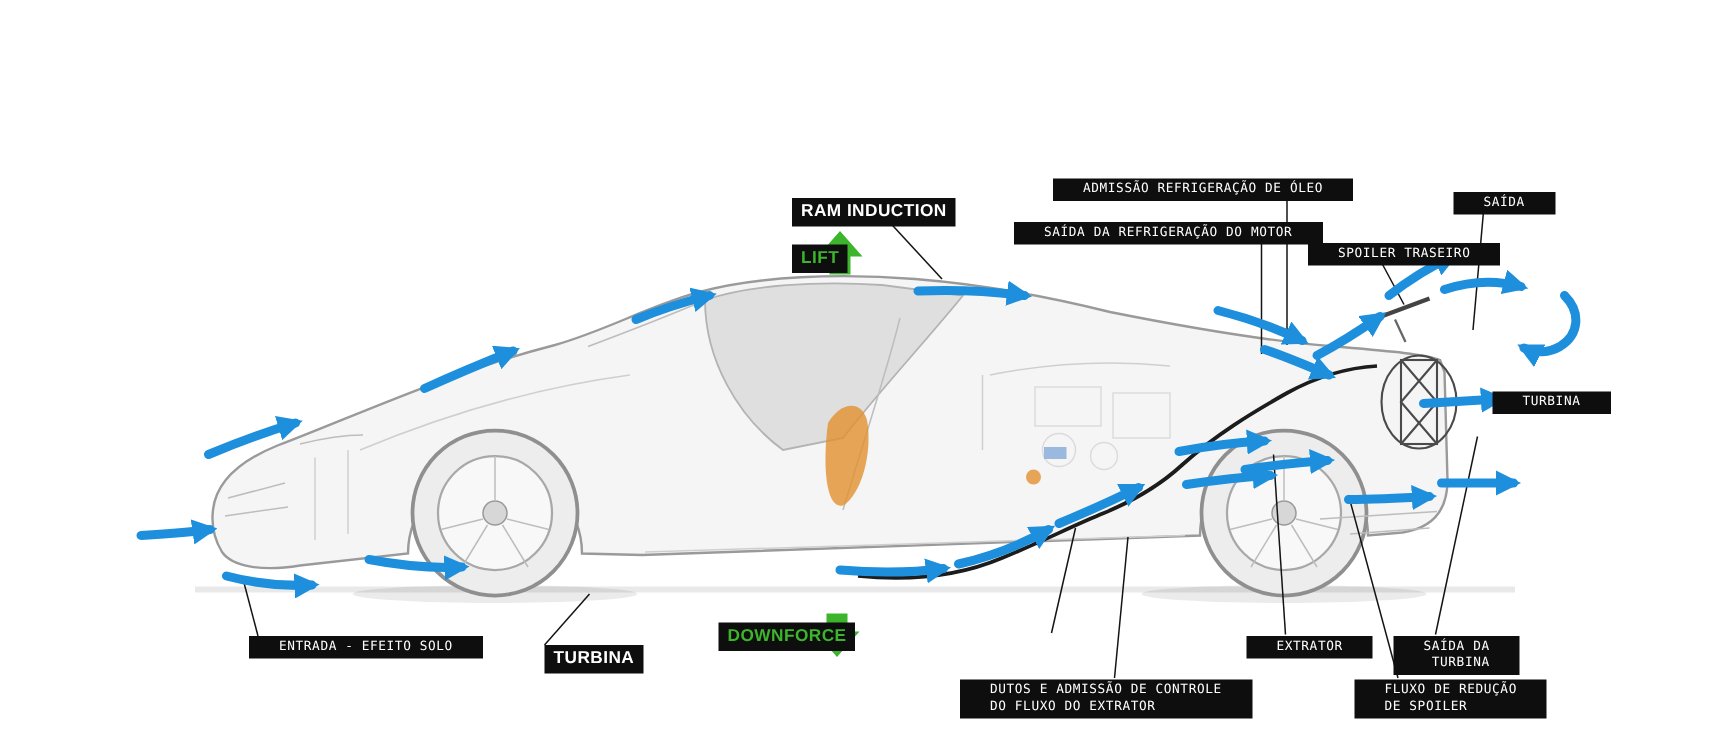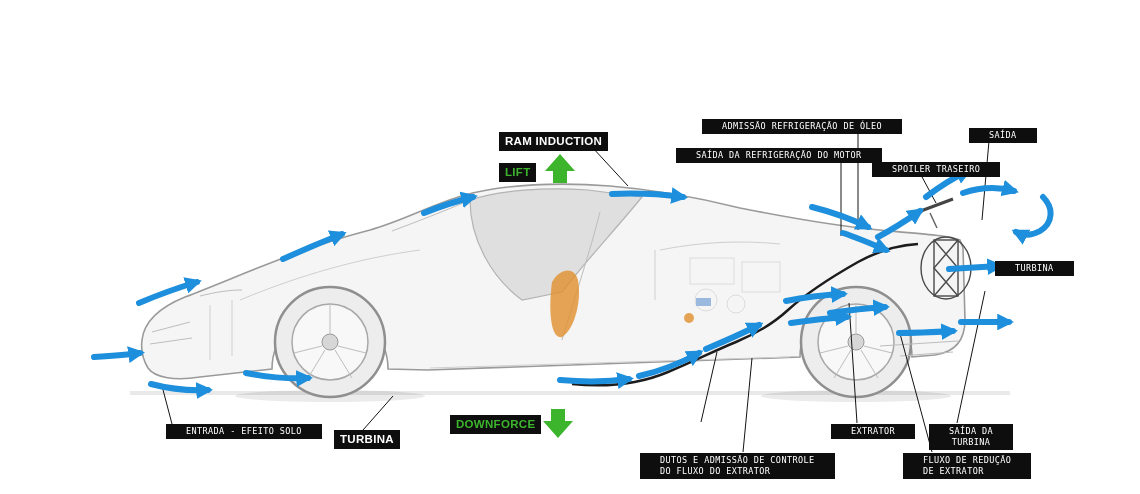--- a/index.html
+++ b/index.html
@@ -13,24 +13,24 @@
     position:relative;width:1140px;height:494px;background:#ffffff;overflow:hidden;
     font-family:"DejaVu Sans Mono","Liberation Mono",monospace;
   }
   svg.layer{position:absolute;left:0;top:0;}
   .lbl{
     position:absolute;background:var(--label-bg);color:var(--label-text);
     font-size:8.5px;letter-spacing:.4px;line-height:1.3;padding:2px 20px;white-space:nowrap;
   }
   .lbl.big{
     font-family:"Liberation Sans","DejaVu Sans",sans-serif;font-weight:bold;
-    font-size:11.5px;letter-spacing:.3px;padding:2px 6px;
+    font-size:11.5px;letter-spacing:.3px;padding:2px 6px;margin-left:29px;
   }
   .lbl.green{color:var(--accent-green);}
-  .lbl.center{text-align:center;}
+  .lbl.center{text-align:right;}
   .flow{fill:none;stroke:var(--arrow-blue);stroke-width:6;stroke-linecap:round;marker-end:url(#ah);}
   .ah-fill{fill:var(--arrow-blue);}
   .leader{stroke:#141414;stroke-width:1;fill:none;}
   .accent{fill:var(--accent-green);}
   .bodyline{stroke:#9a9a9a;stroke-width:1.6;fill:#f5f5f5;}
   .sketch{stroke:#bdbdbd;stroke-width:1;fill:none;}
   .sketch2{stroke:#cfcfcf;stroke-width:1;fill:none;}
   .dark{stroke:#1c1c1c;stroke-width:2.5;fill:none;}
 </style>
 </head>
@@ -177,16 +177,16 @@
 
   <div class="lbl" style="left:831px;top:424px">EXTRATOR</div>
 
   <div class="lbl center" style="left:929px;top:424px">
     <div>SAÍDA DA</div>
     <div>TURBINA</div>
   </div>
 
   <div class="lbl" style="left:903px;top:453px">
     <div>FLUXO DE REDUÇÃO</div>
-    <div>DE EXTRATOR</div>
+    <div>DE SPOILER</div>
   </div>
 
 </div>
 
 </body></html>

